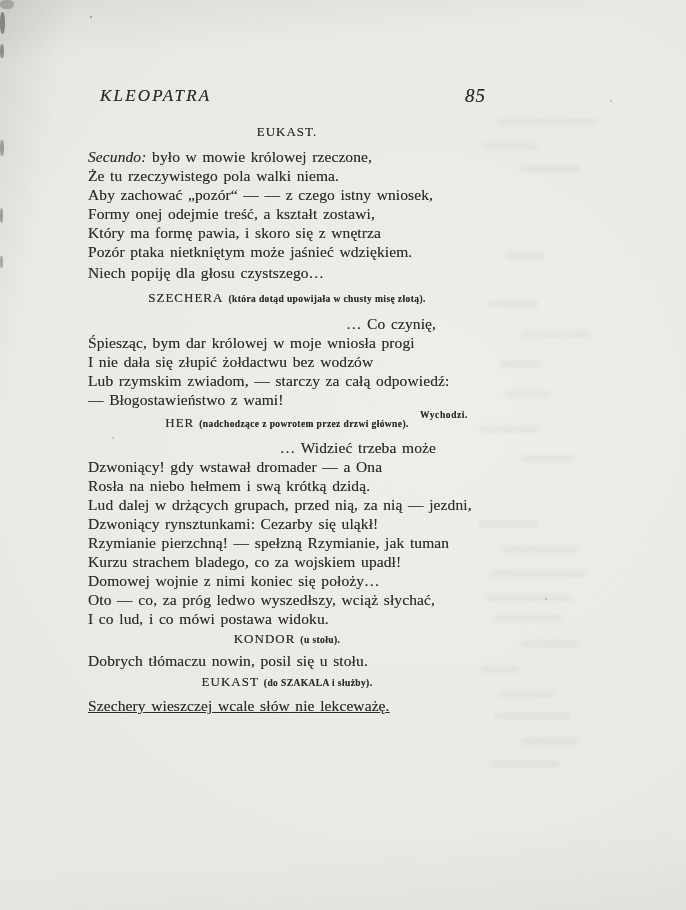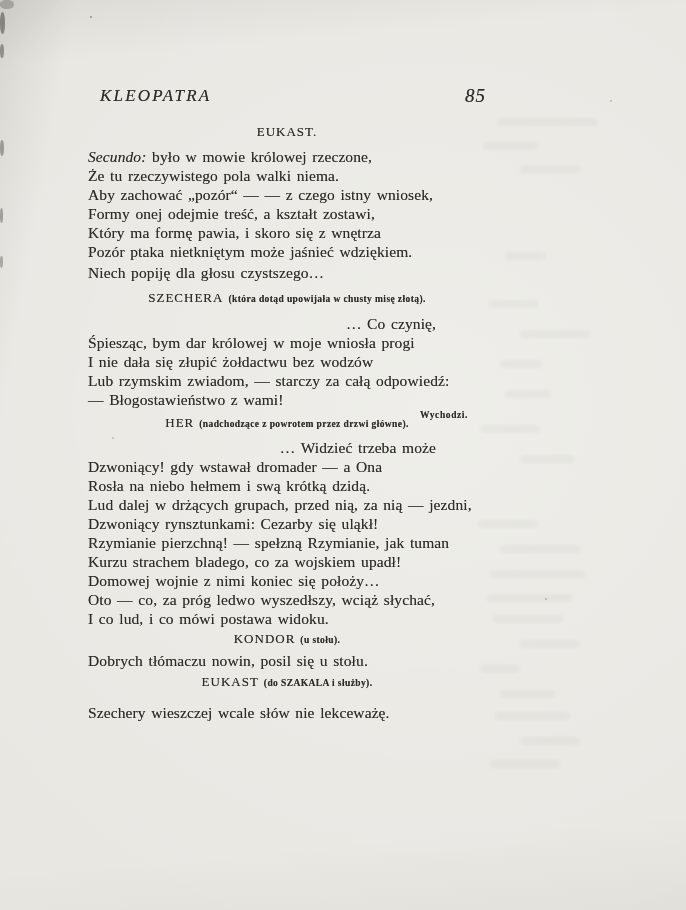--- a/index.html
+++ b/index.html
@@ -29,21 +29,21 @@
   .stage-line,.stage-after{font-size:9.5px;font-weight:700;letter-spacing:.6px;
          text-shadow:0 0 .3px rgba(45,43,38,.5);}
   .stage-line{line-height:12px;}
   .stage-after{position:absolute;left:332px;top:16px;}
   
   #bk0{margin-top:18px;} #bk1{margin-top:8px;}
   #bk2{margin-top:1px;margin-left:62px;} #bk3{margin-top:2px;}
   #bk4{margin-top:8px;} #bk5{margin-top:7px;}
   #bk6{margin-top:6px;} #bk7{margin-top:6px;}
   #bk8{margin-top:3px;} #bk9{margin-top:3px;}
-  #bk10{margin-top:4px;} #bk11{margin-top:12px;}
+  #bk10{margin-top:4px;} #bk11{margin-top:5px;text-decoration:underline;}
   
   .mark{position:absolute;background:#3e3c36;border-radius:45%;filter:blur(.6px);pointer-events:none;}
   .speck{position:absolute;width:2px;height:2px;background:#4a483f;border-radius:50%;opacity:.55;pointer-events:none;}
   .ghost{position:absolute;background:#7d7c70;border-radius:3px;filter:blur(1.3px);pointer-events:none;}
 </style>
 </head>
 <body>
 
 <div class="page">
 

